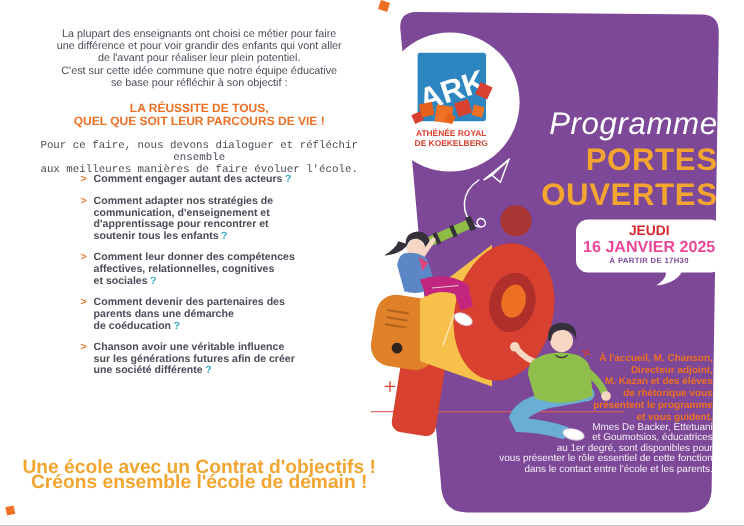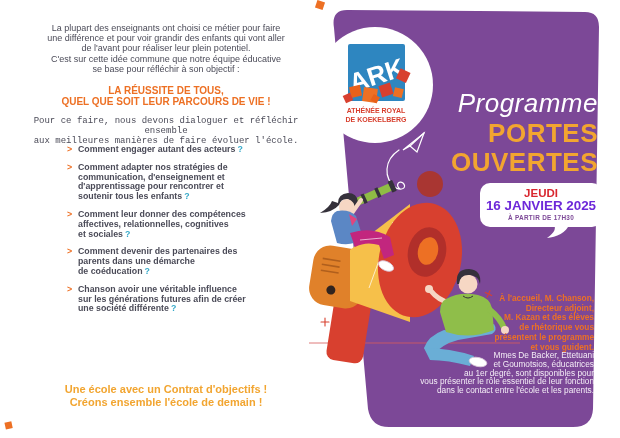--- a/index.html
+++ b/index.html
@@ -10,28 +10,28 @@
 
   
   #intro{left:16px;top:23px;width:300px;text-align:center;font-size:9px;line-height:10.2px;color:#4b4b58;}
   #motto{left:16px;top:86px;width:300px;text-align:center;font-size:10px;line-height:10.6px;font-weight:bold;color:#ed7024;}
   #dialogue{left:16px;top:116px;width:300px;text-align:center;font-size:9px;line-height:10.2px;color:#4b4b58;font-family:Liberation Mono, monospace;}
   #bullets{left:66px;top:145px;width:255px;}
   .bullet{position:relative;padding-left:12px;margin-bottom:8px;font-size:8.8px;line-height:9.8px;font-weight:bold;color:#4b4b58;}
   .bullet .marker{position:absolute;left:1px;top:0;color:#ed7024;}
   .bullet .qmark{color:#36a9c9;margin-left:2px;}
   #challenge{left:16px;top:333px;width:300px;text-align:center;font-weight:bold;font-size:10.3px;line-height:11px;color:#45a1d6;}
-  #footer-left{left:16px;top:383px;width:300px;text-align:center;font-weight:bold;font-size:11px;line-height:13px;color:#f2a530;}
+  #footer-left{left:16px;top:383px;width:300px;text-align:center;font-weight:bold;font-size:16px;line-height:13px;color:#f2a530;}
 
   
   #programme{right:22px;top:88px;font-style:italic;font-size:26px;color:#ffffff;letter-spacing:.5px;}
   #titlecaps{right:22px;top:119px;text-align:right;font-size:26px;line-height:28.5px;font-weight:700;color:#f2a530;letter-spacing:.5px;}
   #bubble{left:480px;top:183px;width:122px;height:44px;background:#ffffff;border-radius:10px;text-align:center;}
   #bubble .day{margin-top:4px;font-size:11.5px;font-weight:800;color:#d8262e;line-height:12px;}
-  #bubble .date{font-size:13.4px;font-weight:800;color:#6d28d9;line-height:14.5px;white-space:nowrap;text-align:center;}
+  #bubble .date{font-size:13.4px;font-weight:800;color:#ec4899;line-height:14.5px;white-space:nowrap;text-align:center;}
   #bubble .time{font-size:6.4px;font-weight:800;color:#7c4897;line-height:8px;letter-spacing:.3px;}
   #welcome{right:26px;top:294px;text-align:right;font-size:8.3px;line-height:9.7px;font-weight:bold;color:#ed7024;}
   #educators{right:26px;top:351px;text-align:right;font-size:8.3px;line-height:8.8px;color:#f4edf6;}
 </style>
 </head>
 <body>
 
 <div class="flyer">
 
   <svg class="abs" width="620" height="438" viewBox="0 0 620 438" style="left:0;top:0;">
@@ -178,16 +178,16 @@
 
   <div class="abs pre" id="welcome">À l'accueil, M. Chanson,
 Directeur adjoint,
 M. Kazan et des élèves
 de rhétorique vous
 présentent le programme
 et vous guident.</div>
   <div class="abs pre" id="educators">Mmes De Backer, Ettetuani
 et Goumotsios, éducatrices
 au 1er degré, sont disponibles pour
-vous présenter le rôle essentiel de leur fonction
+vous présenter le rôle essentiel de cette fonction
 dans le contact entre l'école et les parents.</div>
 
 </div>
 
 </body></html>

